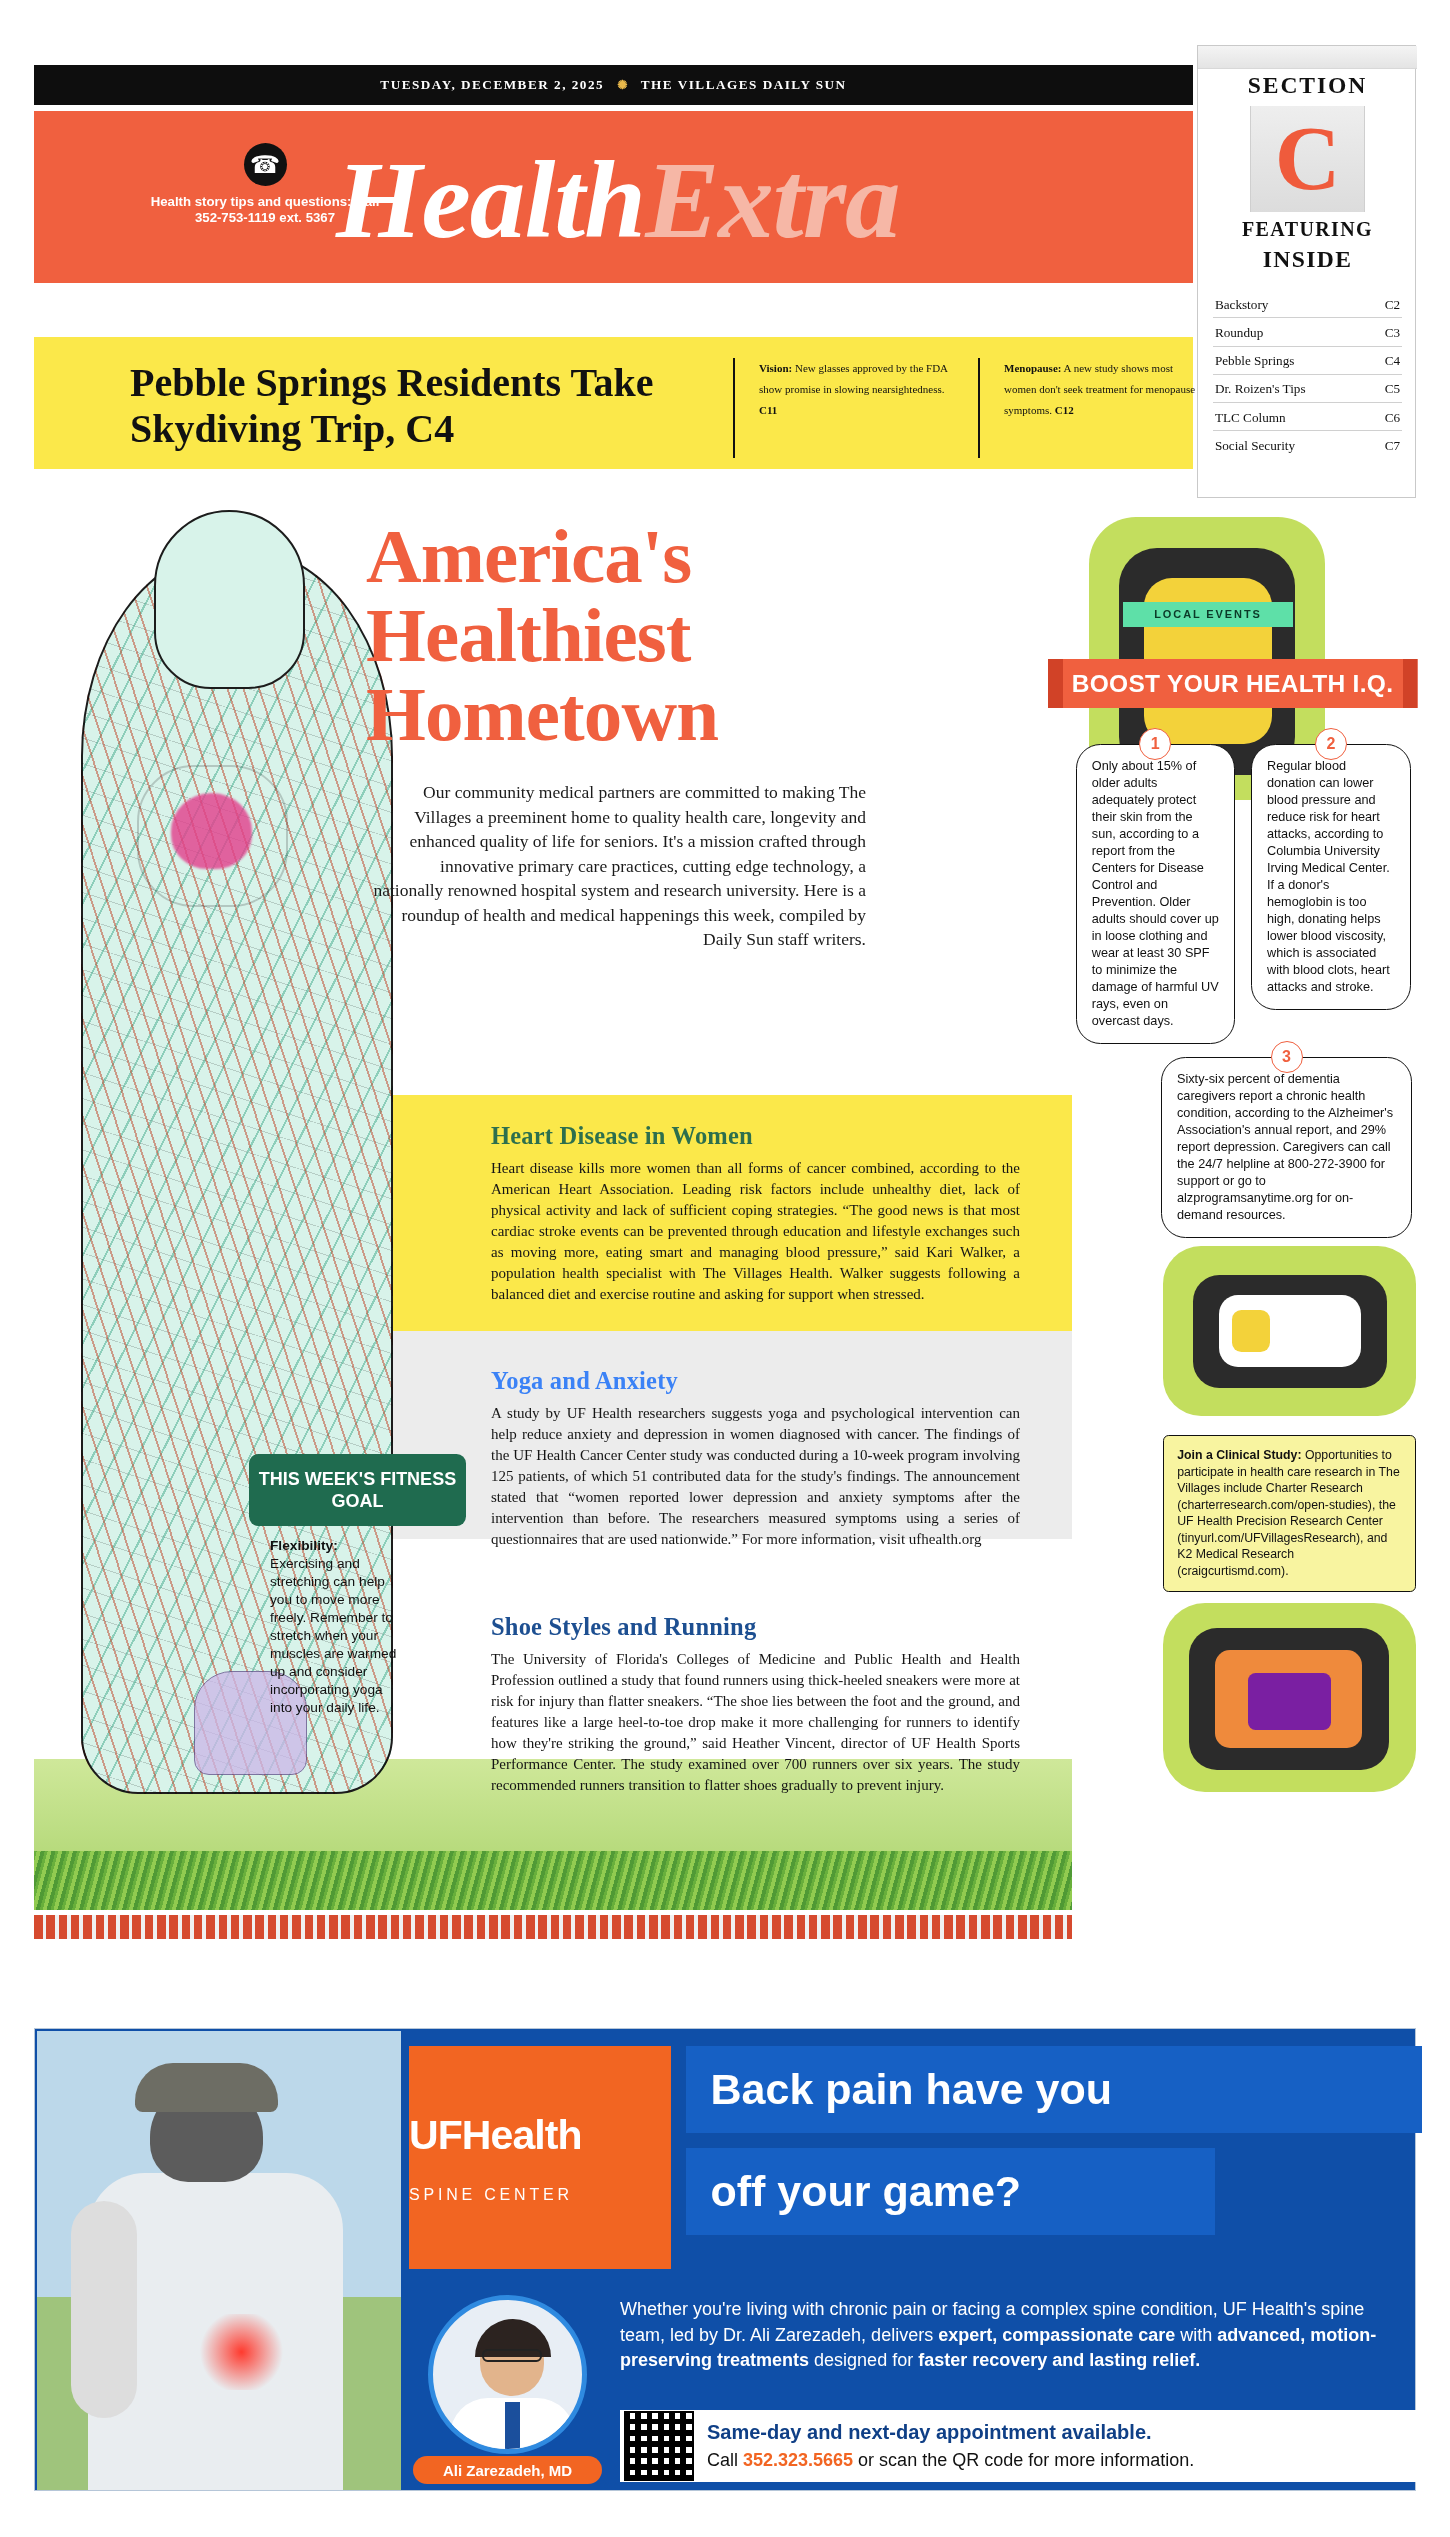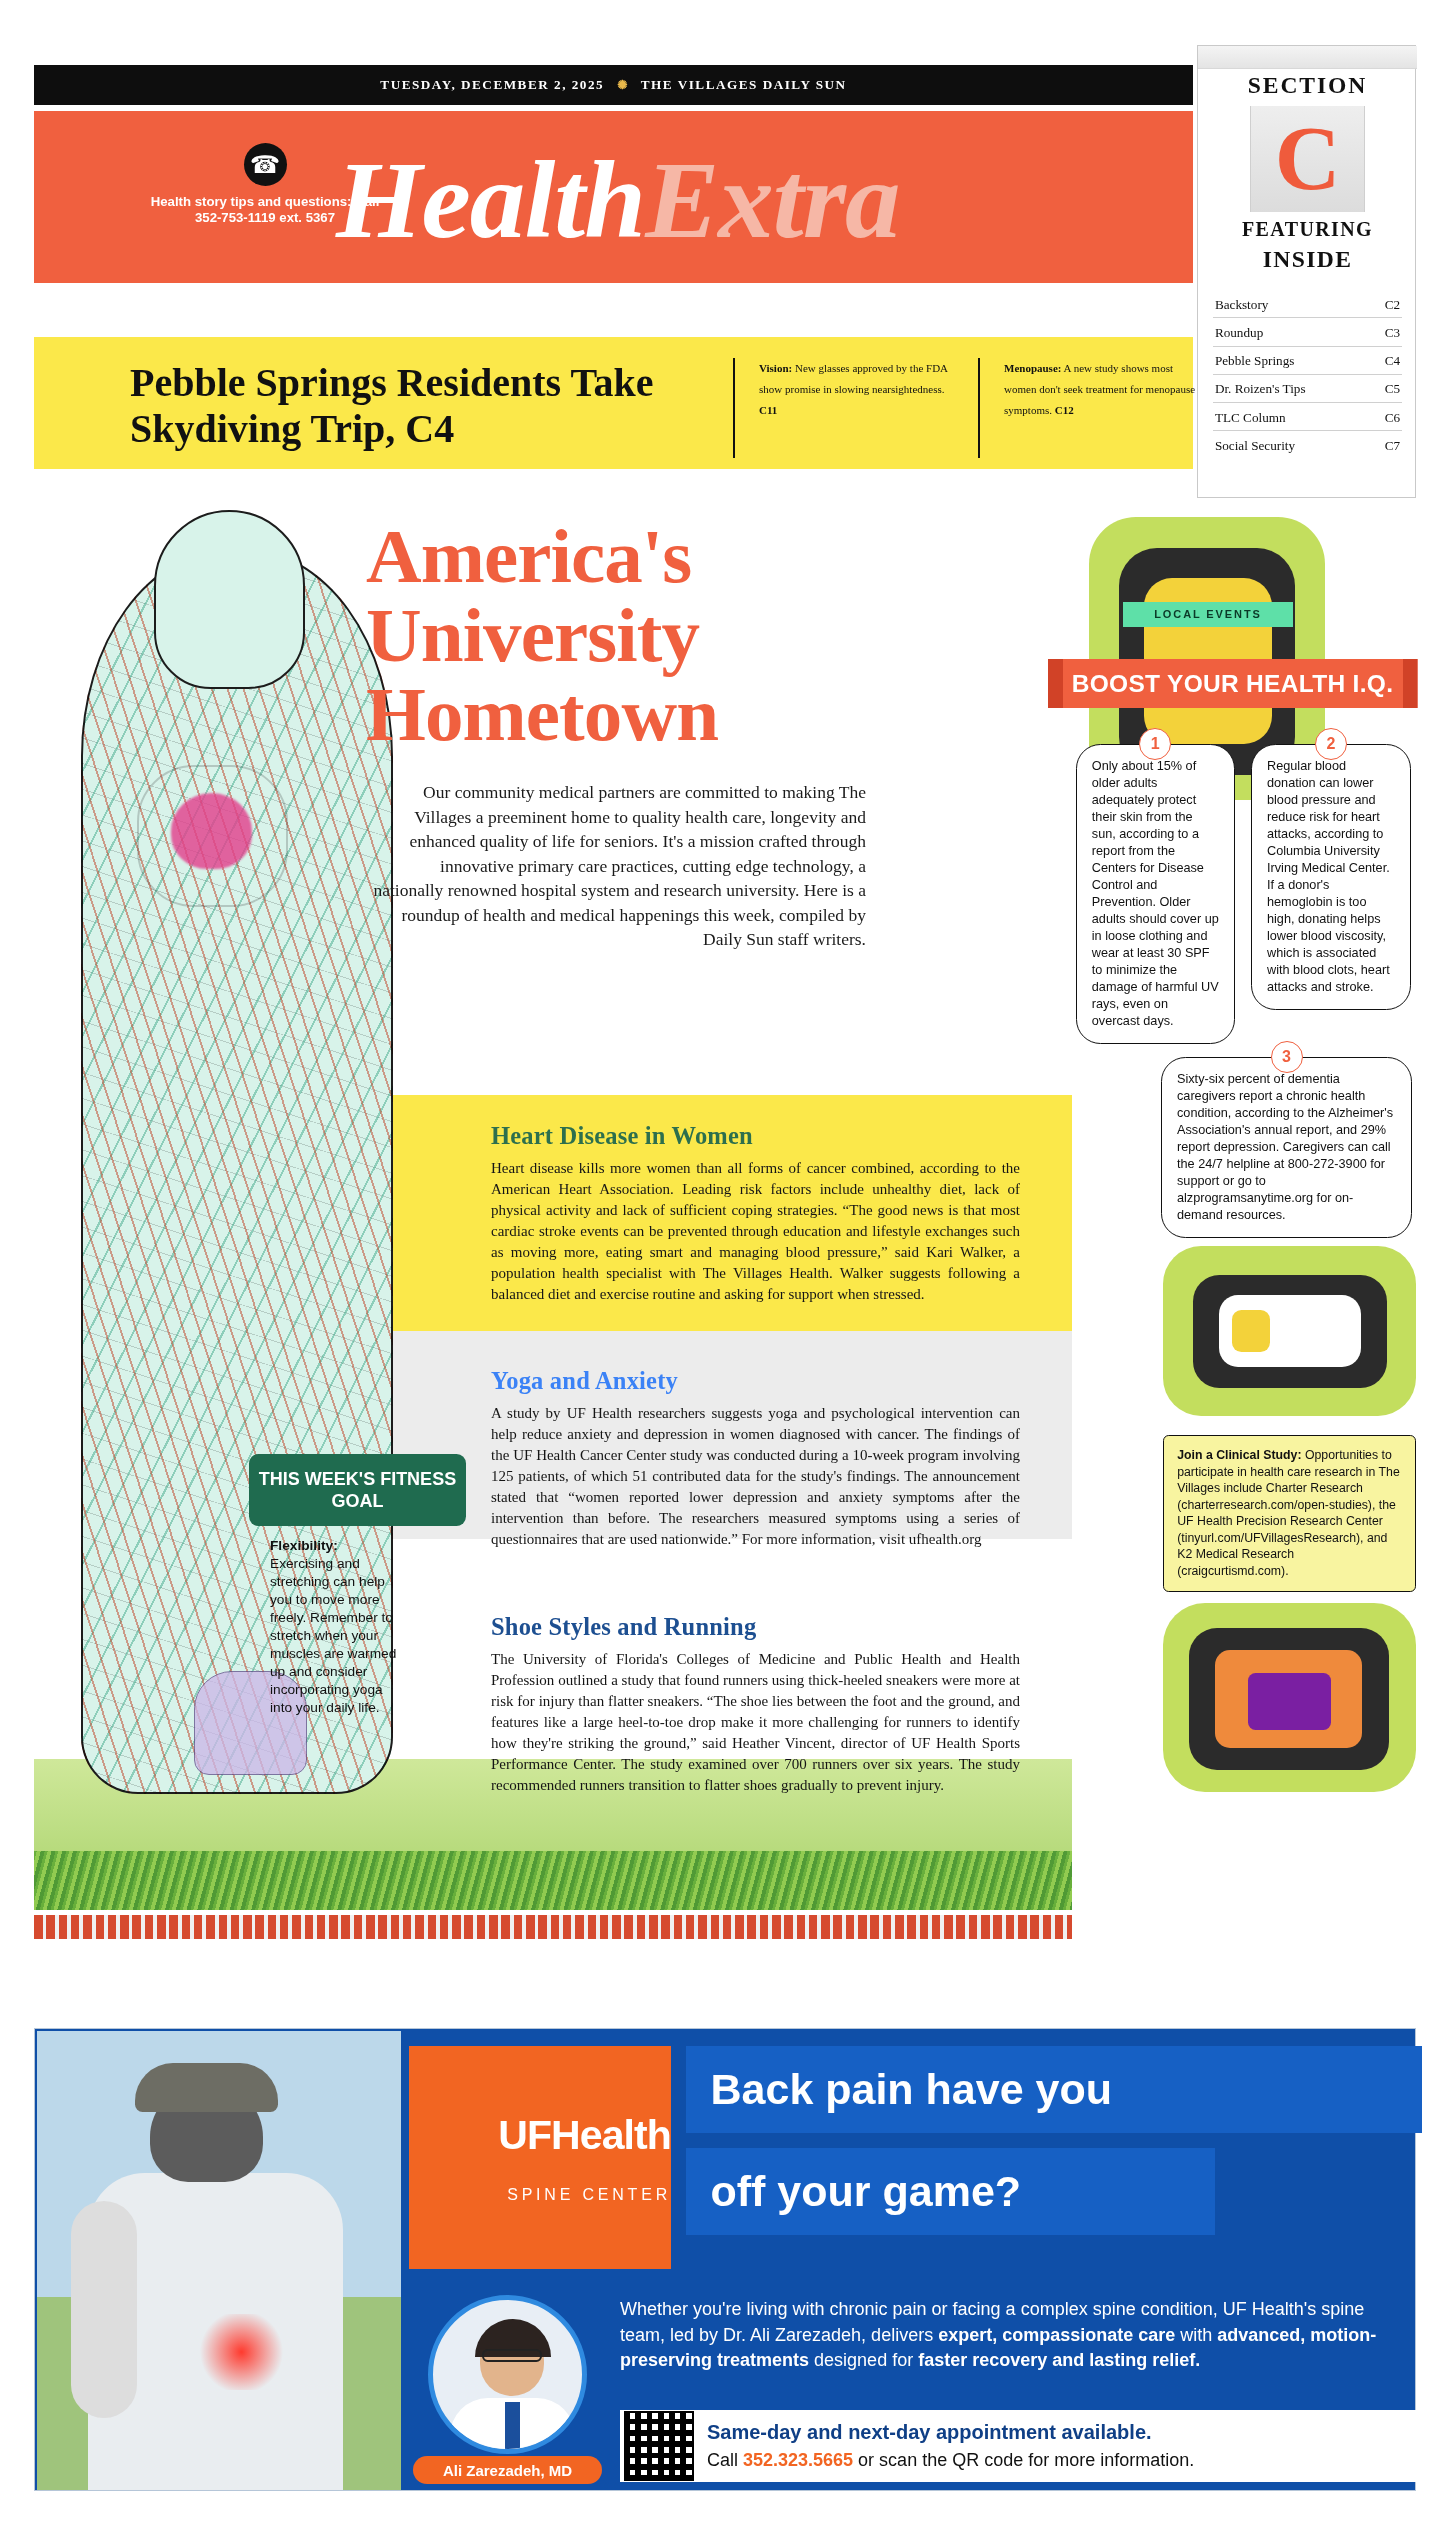--- a/index.html
+++ b/index.html
@@ -294,21 +294,21 @@
   }
   .ad-man-head { position:absolute; left:113px; top:53px; width:113px; height:98px; background:#5c5c5c; border-radius:53px 53px 38px 38px; }
   .ad-man-cap { position:absolute; left:98px; top:32px; width:143px; height:49px; background:#6d6d64; border-radius:38px 38px 7.6px 7.6px; }
   .ad-man-body { position:absolute; left:51px; top:142px; width:255px; height:321px; background:#e9edf0; border-radius:57px 57px 0 0; }
   .ad-man-arm { position:absolute; left:34px; top:170px; width:66px; height:217px; background:#ddd; border-radius:38px; }
   .ad-pain { position:absolute; left:159px; top:283px; width:91px; height:76px; background:radial-gradient(circle,#ff3a2e 0%,rgba(255,58,46,0) 70%); }
 
   .ad-uf {
     position:absolute; left:374px; top:17px; width:262px; height:223px;
     background:#f26522; color:#fff;
-    display:flex; flex-direction:column; align-items:flex-end; justify-content:center;
+    display:flex; flex-direction:column; align-items:flex-start; justify-content:center;
   }
   .ad-uf .uf-top { font-family:"Liberation Sans", sans-serif; font-size:41px; font-weight:bold; letter-spacing:-0.9px; }
   .ad-uf .uf-sub { font-family:"Liberation Sans", sans-serif; font-size:16px; letter-spacing:3.8px; margin-top:27px; }
 
   .ad-head-1, .ad-head-2 {
     position:absolute; background:#1660c4; color:#ffffff;
     font-family:"Liberation Sans", sans-serif; font-weight:bold; font-size:43px;
     display:flex; align-items:center; padding-left:24.5px;
   }
   .ad-head-1 { left:651px; top:17px; width:736px; height:87px; }
@@ -433,21 +433,21 @@
 
     <div class="figure">
       <div class="fig-body"></div>
       <div class="fig-veins"></div>
       <div class="fig-head"></div>
       <div class="fig-lungs"></div>
       <div class="fig-heart"></div>
       <div class="fig-foot"></div>
     </div>
 
-    <div class="headline">America's University Hometown</div>
+    <div class="headline">America's Healthiest Hometown</div>
     <div class="deck">Our community medical partners are committed to making The Villages a preeminent home to quality health care, longevity and enhanced quality of life for seniors. It's a mission crafted through innovative primary care practices, cutting edge technology, a nationally renowned hospital system and research university. Here is a roundup of health and medical happenings this week, compiled by Daily Sun staff writers.</div>
 
     <div class="story" id="story-heart">
       <h3>Heart Disease in Women</h3>
       <p>Heart disease kills more women than all forms of cancer combined, according to the American Heart Association. Leading risk factors include unhealthy diet, lack of physical activity and lack of sufficient coping strategies. “The good news is that most cardiac stroke events can be prevented through education and lifestyle exchanges such as moving more, eating smart and managing blood pressure,” said Kari Walker, a population health specialist with The Villages Health. Walker suggests following a balanced diet and exercise routine and asking for support when stressed.</p>
     </div>
 
     <div class="story purple" id="story-yoga">
       <h3>Yoga and Anxiety</h3>
       <p>A study by UF Health researchers suggests yoga and psychological intervention can help reduce anxiety and depression in women diagnosed with cancer. The findings of the UF Health Cancer Center study was conducted during a 10-week program involving 125 patients, of which 51 contributed data for the study's findings. The announcement stated that “women reported lower depression and anxiety symptoms after the intervention than before. The researchers measured symptoms using a series of questionnaires that are used nationwide.” For more information, visit ufhealth.org</p>

